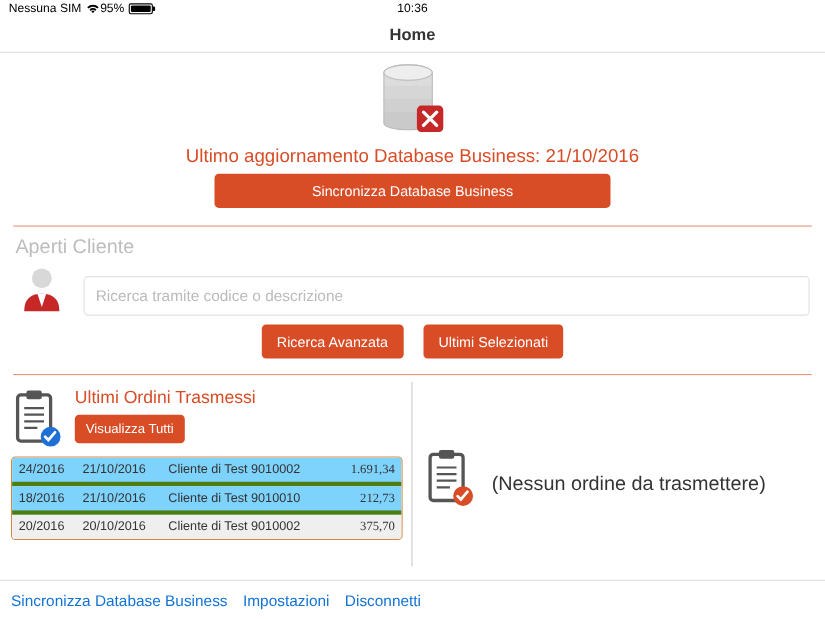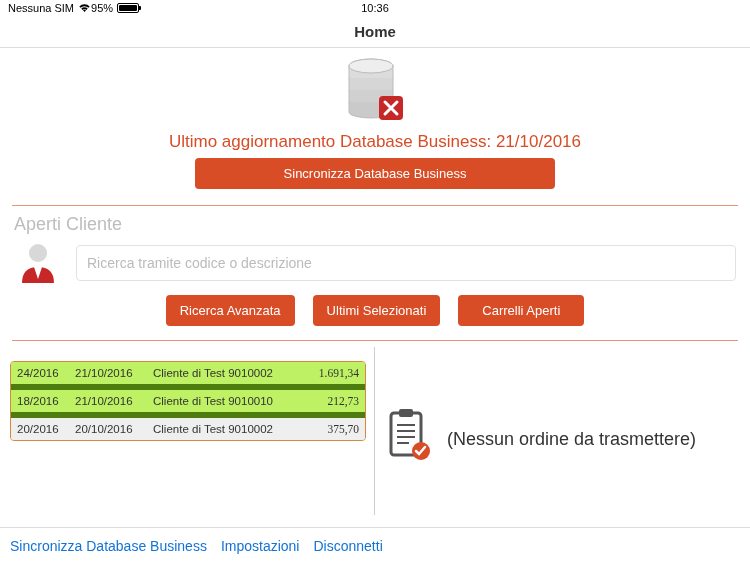--- a/index.html
+++ b/index.html
@@ -64,21 +64,21 @@
   .hr-orange { border: none; border-top: 1px solid #d84c26; opacity: .6; margin: 6px 12px; }
   
   .section-label {
     color: #bdbdbd;
     font-size: 18px;
     font-weight: 300;
     padding: 2px 14px 0;
   }
   .search-row {
     display: flex;
-    align-items: center;
+    align-items: flex-end;
     gap: 14px;
     padding: 4px 14px 0;
   }
   .person-icon { width: 48px; height: 48px; flex-shrink: 0; }
   .search-input {
     flex: 1;
     height: 36px;
     border: 1px solid #e2e2e2;
     border-radius: 4px;
     padding: 0 10px;
@@ -125,22 +125,22 @@
   .orders-table {
     border: 1px solid #d5893f;
     border-radius: 4px;
     margin-top: 8px;
     overflow: hidden;
     font-size: 11.5px;
   }
   .orders-table .row {
     display: flex;
     padding: 5px 6px;
-    border-bottom: 6px solid #4d7c0f;
-    background: #bef264;
+    border-bottom: 4px solid #4d7c0f;
+    background: #7dd3fc;
     gap: 6px;
   }
   .orders-table .row:last-child { border-bottom: none; background: #efefef; }
   .orders-table .c1 { width: 52px; }
   .orders-table .c2 { width: 72px; }
   .orders-table .c3 { flex: 1; }
   .orders-table .c4 { width: 56px; text-align: right; font-family: Liberation Serif, serif; }
   .no-orders {
     font-size: 18px;
     color: #333;
@@ -220,27 +220,44 @@
       <circle cx="24" cy="14" r="9" fill="#d8d8d8"></circle>
       <path d="M8 44 Q8 28 24 28 Q40 28 40 44 Z" fill="#c62828"></path>
       <path d="M20 28 L24 40 L28 28 Z" fill="#fff"></path>
     </svg>
   </div>
   <input class="search-input" placeholder="Ricerca tramite codice o descrizione" style="">
 </div>
 <div class="search-buttons">
   <button class="btn-orange">Ricerca Avanzata</button>
   <button class="btn-orange">Ultimi Selezionati</button>
-  <button class="btn-orange">Carrelli Aperti</button>
 </div>
 
 <hr class="hr-orange">
 
 <div class="orders-row">
   <div class="orders-left">
+    <div class="orders-header">
+      <div class="clip-icon">
+        <svg width="46" height="54" viewBox="0 0 46 54">
+          <rect x="6" y="6" width="30" height="42" rx="3" fill="#fff" stroke="#555" stroke-width="3"></rect>
+          <rect x="14" y="2" width="14" height="8" rx="2" fill="#555"></rect>
+          <line x1="12" y1="18" x2="30" y2="18" stroke="#555" stroke-width="2"></line>
+          <line x1="12" y1="24" x2="30" y2="24" stroke="#555" stroke-width="2"></line>
+          <line x1="12" y1="30" x2="30" y2="30" stroke="#555" stroke-width="2"></line>
+          <line x1="12" y1="36" x2="24" y2="36" stroke="#555" stroke-width="2"></line>
+          <circle cx="36" cy="44" r="9" fill="#1e6fd6"></circle>
+          <path d="M31 44 l3 3 l6 -7" stroke="#fff" stroke-width="2.5" fill="none" stroke-linecap="round"></path>
+        </svg>
+      </div>
+      <div class="orders-header-text">
+        <div class="orders-title">Ultimi Ordini Trasmessi</div>
+        <button class="btn-orange btn-small">Visualizza Tutti</button>
+      </div>
+    </div>
     <div class="orders-table">
       <div class="row">
         <span class="c1">24/2016</span>
         <span class="c2">21/10/2016</span>
         <span class="c3">Cliente di Test 9010002</span>
         <span class="c4">1.691,34</span>
       </div>
       <div class="row">
         <span class="c1">18/2016</span>
         <span class="c2">21/10/2016</span>

